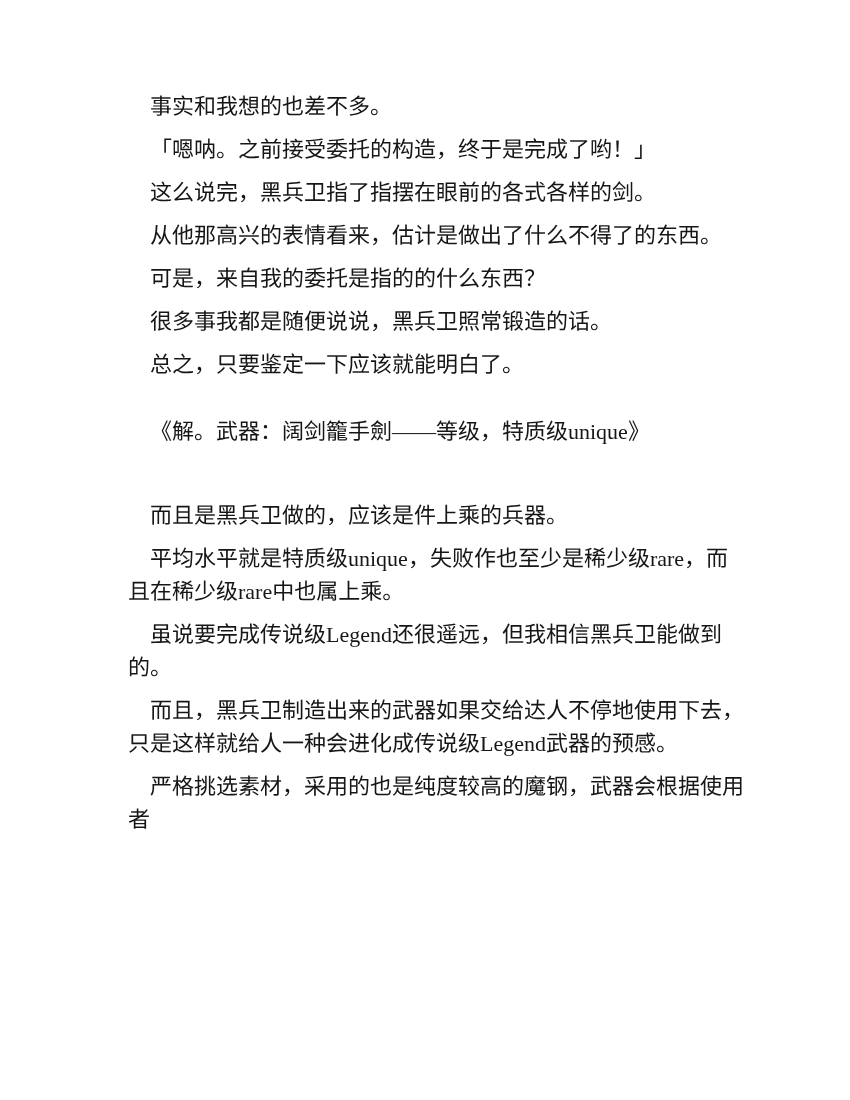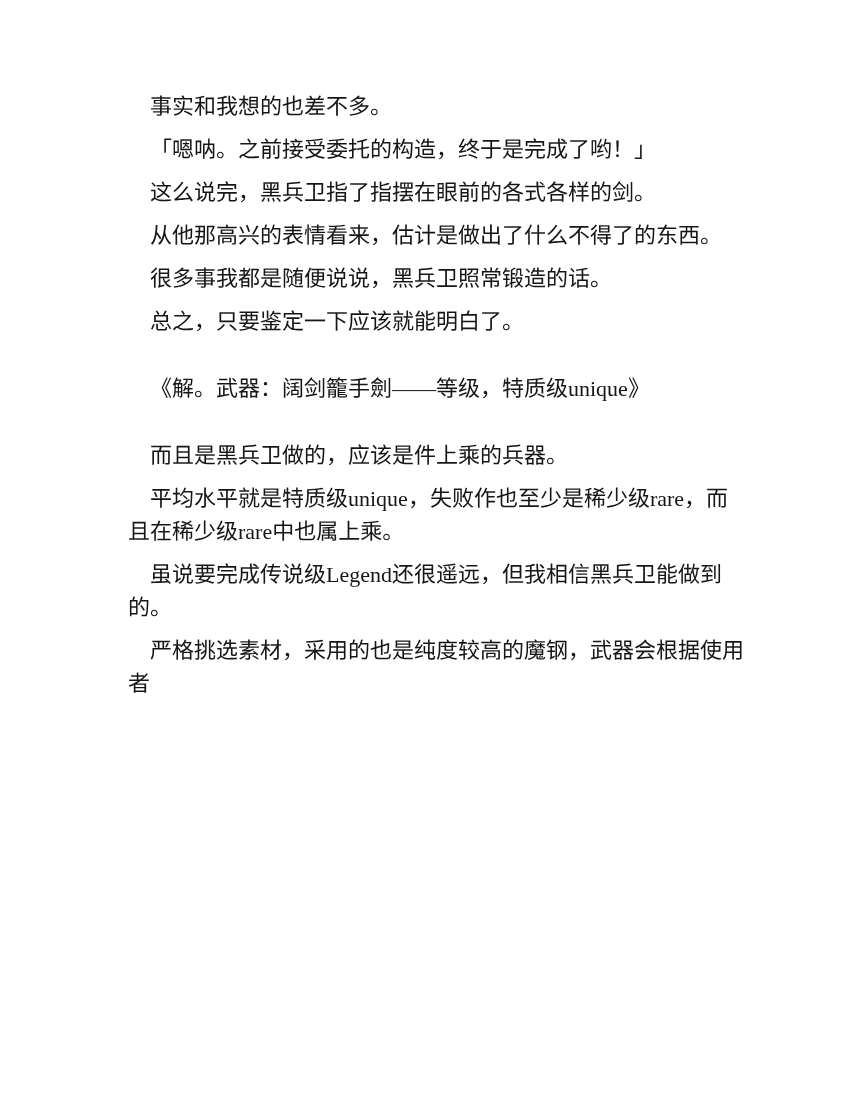--- a/index.html
+++ b/index.html
@@ -21,33 +21,35 @@
     color: #161616;
   }
   .para {
     margin: 0 0 10px 0;
     text-indent: 22px;
     letter-spacing: 0;
     word-break: normal;
   }
   .para.system {
     margin-top: 34px;
-    margin-bottom: 34px;
+    margin-bottom: 51px;
   }
 </style>
 </head>
 <body>
 
 <div class="page">
   <div id="text-body">
       <p class="para normal">事实和我想的也差不多。</p>
       <p class="para dialogue">「嗯呐。之前接受委托的构造，终于是完成了哟！」</p>
       <p class="para normal">这么说完，黑兵卫指了指摆在眼前的各式各样的剑。</p>
       <p class="para normal">从他那高兴的表情看来，估计是做出了什么不得了的东西。</p>
+      <p class="para normal">可是，来自我的委托是指的的什么东西？</p>
       <p class="para normal">很多事我都是随便说说，黑兵卫照常锻造的话。</p>
       <p class="para normal">总之，只要鉴定一下应该就能明白了。</p>
       <p class="para system">《解。武器：阔剑籠手劍——等级，特质级unique》</p>
       <p class="para normal">而且是黑兵卫做的，应该是件上乘的兵器。</p>
       <p class="para normal">平均水平就是特质级unique，失败作也至少是稀少级rare，而且在稀少级rare中也属上乘。</p>
       <p class="para normal">虽说要完成传说级Legend还很遥远，但我相信黑兵卫能做到的。</p>
+      <p class="para normal">而且，黑兵卫制造出来的武器如果交给达人不停地使用下去，只是这样就给人一种会进化成传说级Legend武器的预感。</p>
       <p class="para normal">严格挑选素材，采用的也是纯度较高的魔钢，武器会根据使用者</p>
     </div>
 </div>
 
 </body></html>

